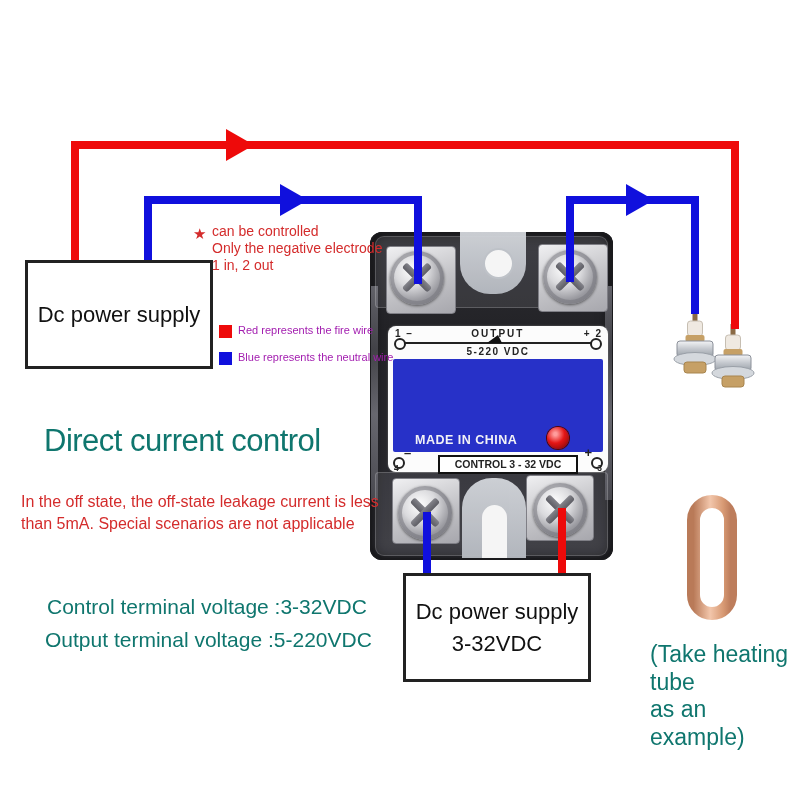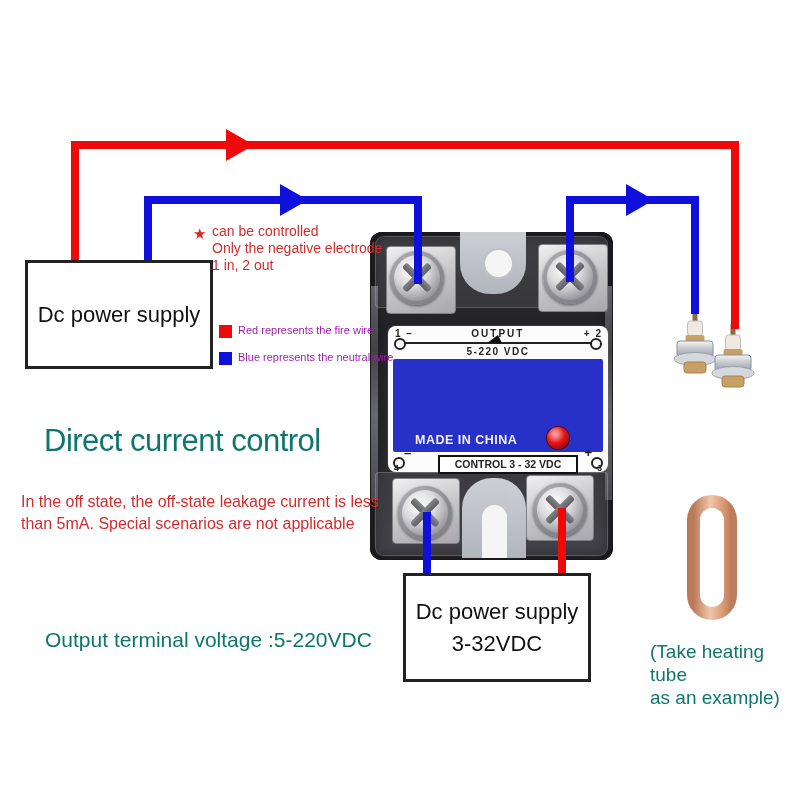--- a/index.html
+++ b/index.html
@@ -199,20 +199,21 @@
   <div class="legend-swatch" style="left:219px;top:352px;background:var(--wire-blue,#1010dd);"></div>
   <div class="legend-label" style="left:238px;top:351px;">Blue represents the neutral wire</div>
 
   <div class="bigtext" style="left:44px;top:423px;font-size:31px;letter-spacing:-0.5px;z-index:7;">Direct current control</div>
 
   <div class="abs redtext" style="left:21px;top:491px;font-size:16px;line-height:1.35;z-index:7;">
     <div>In the off state, the off-state leakage current is less</div>
     <div>than 5mA. Special scenarios are not applicable</div>
   </div>
 
+  <div class="bigtext" style="left:47px;top:595px;font-size:21px;z-index:7;">Control terminal voltage :3-32VDC</div>
   <div class="bigtext" style="left:45px;top:628px;font-size:21px;z-index:7;">Output terminal voltage :5-220VDC</div>
 
-  <div class="bigtext" style="left:650px;top:641px;font-size:19px;line-height:1.2;z-index:7;">
+  <div class="bigtext" style="left:650px;top:641px;font-size:23px;line-height:1.2;z-index:7;">
     <div>(Take heating tube</div>
     <div>as an example)</div>
   </div>
 
 </div>
 
 </body></html>

